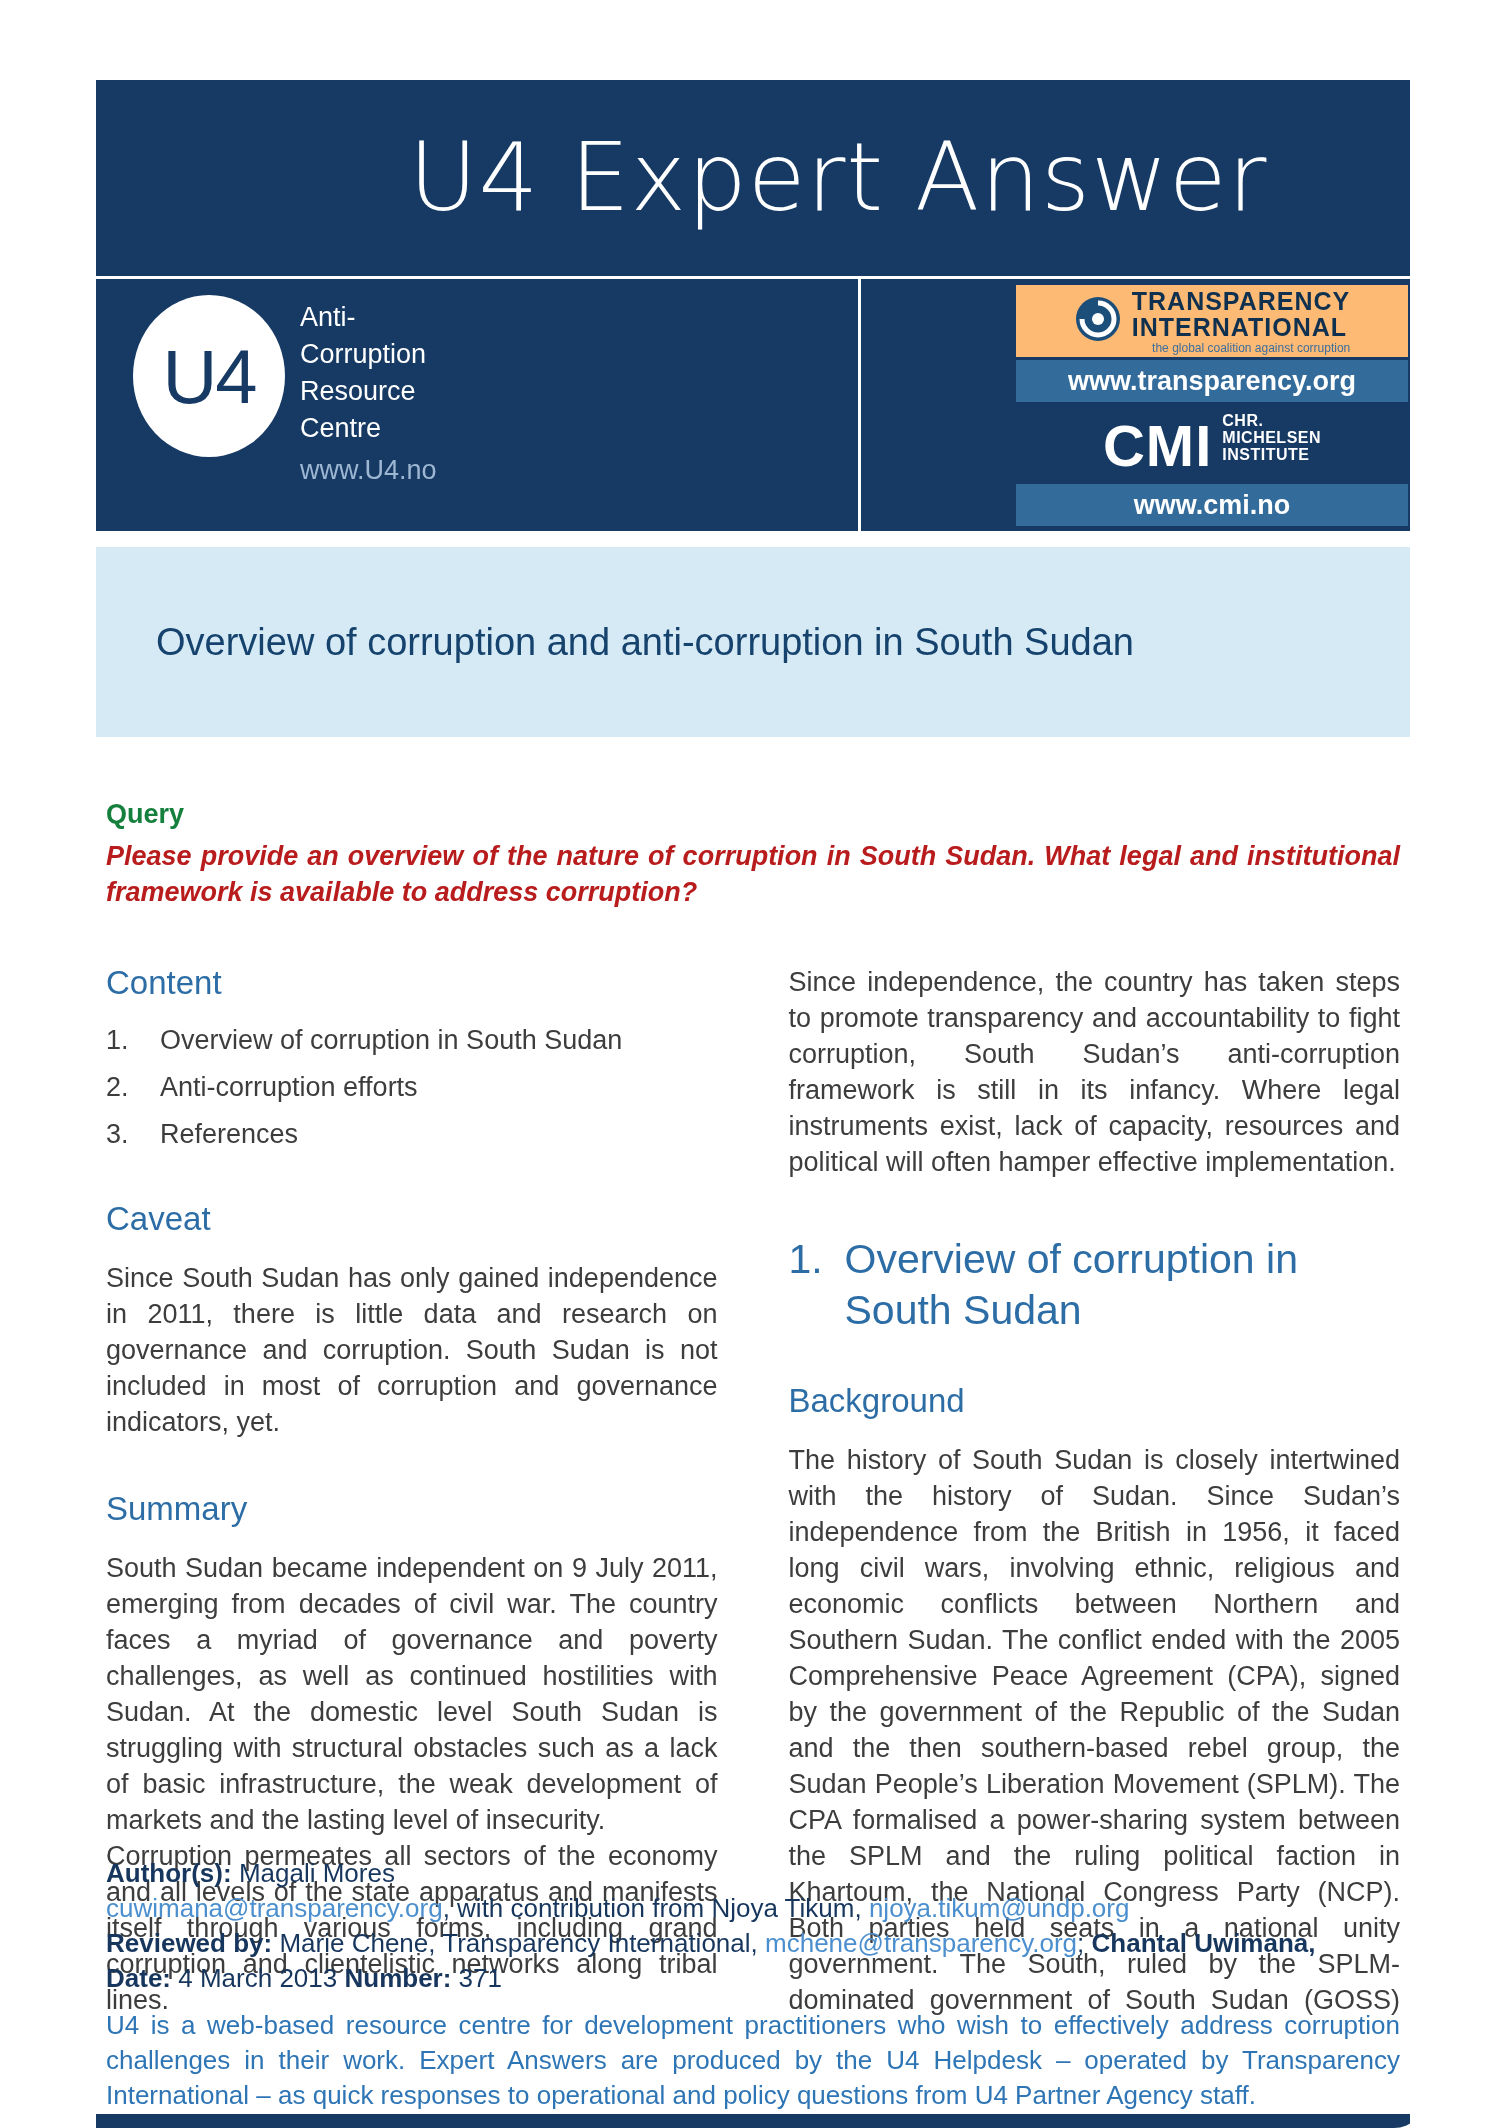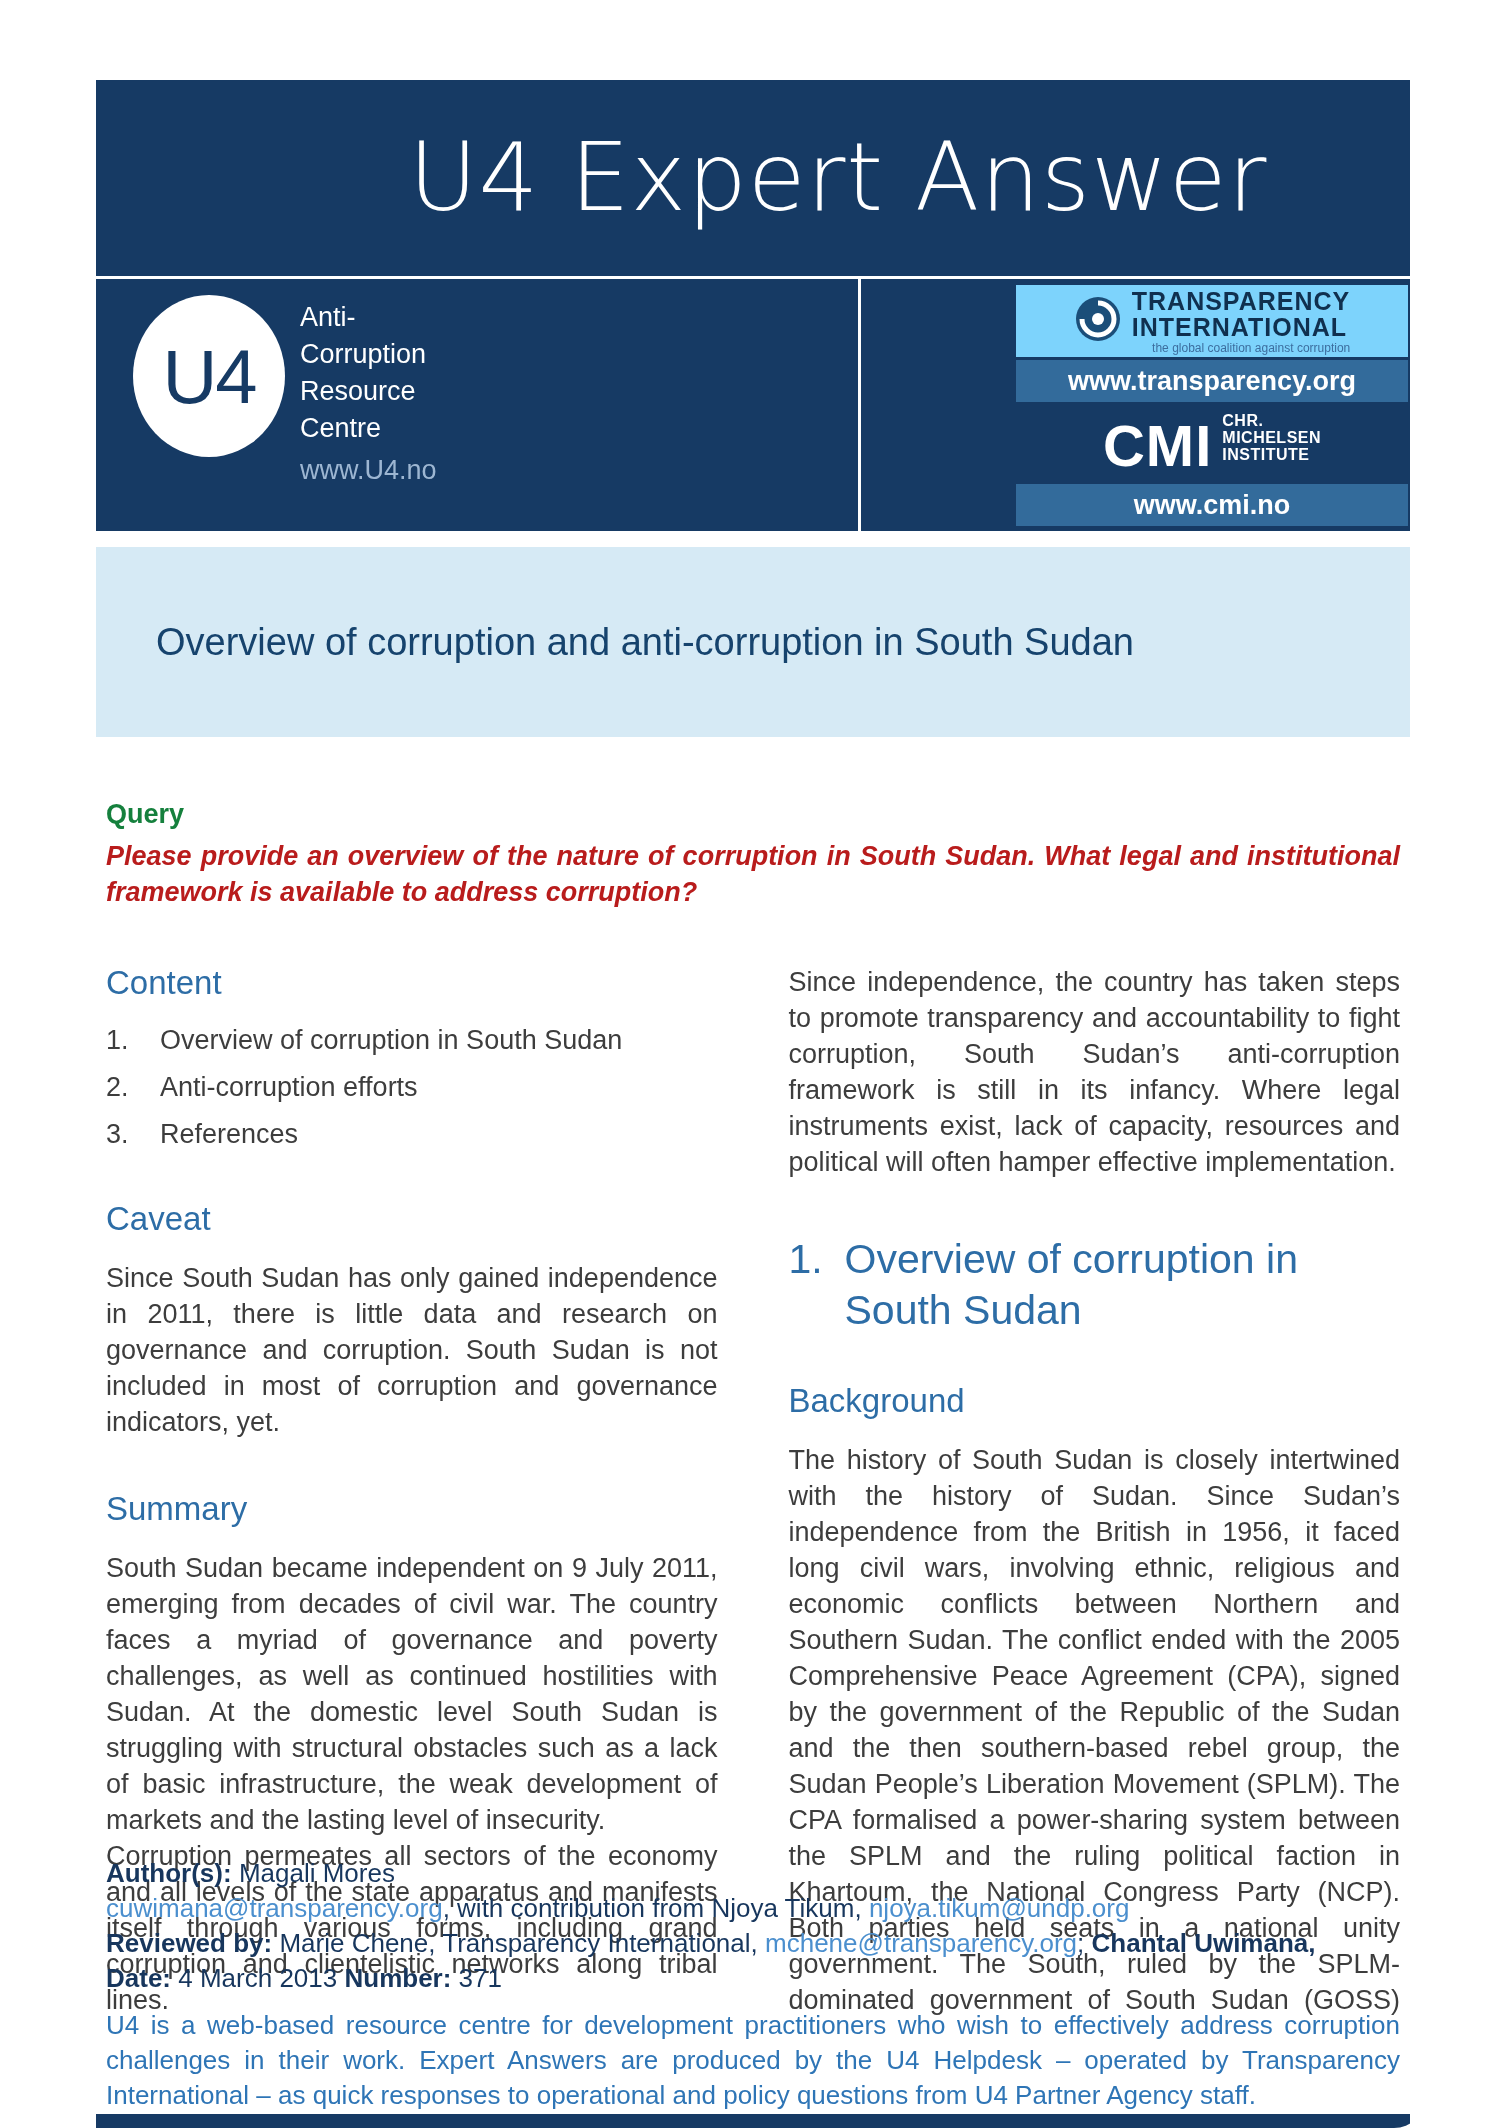--- a/index.html
+++ b/index.html
@@ -13,21 +13,21 @@
              font-family:"DejaVu Sans","Liberation Sans",sans-serif;
              line-height:196px;text-align:center;padding-left:170px;letter-spacing:1px;}
   .logoband{background:#163a64;height:252px;margin-top:3px;position:relative;}
   .u4circle{position:absolute;left:37px;top:16px;width:152px;height:162px;border-radius:50%;
             background:#fff;display:flex;align-items:center;justify-content:center;}
   .u4circle span{color:#163a64;font-size:76px;font-weight:300;letter-spacing:-2px;}
   .u4name{position:absolute;left:204px;top:20px;color:#fff;font-size:27px;line-height:37px;}
   .u4url{color:#9db6d2;margin-top:5px;}
   .hdr-divider{position:absolute;left:762px;top:0;height:100%;width:3px;background:#fff;}
   .hdr-right{position:absolute;right:2px;top:6px;width:392px;}
-  .ti-box{background:#7dd3fc;height:72px;display:flex;align-items:center;justify-content:center;gap:10px;}
+  .ti-box{background:#fdba74;height:72px;display:flex;align-items:center;justify-content:center;gap:10px;}
   .ti-text{display:flex;flex-direction:column;}
   .ti-l{font-size:25px;font-weight:bold;color:#10304f;line-height:26px;letter-spacing:1px;}
   .ti-tag{font-size:12px;color:#3c6e9f;text-align:right;margin-top:1px;}
   .strip{margin-top:3px;background:#336b9b;height:42px;display:flex;align-items:center;
          justify-content:center;color:#fff;font-weight:bold;font-size:27px;}
   .cmi{margin-top:10px;height:62px;display:flex;align-items:flex-start;justify-content:center;gap:10px;color:#fff;}
   .cmi-abbr{font-size:58px;font-weight:bold;letter-spacing:1px;}
   .cmi-lines{font-size:16px;font-weight:bold;line-height:17px;letter-spacing:.5px;}
   .strip2{margin-top:10px;}
 

